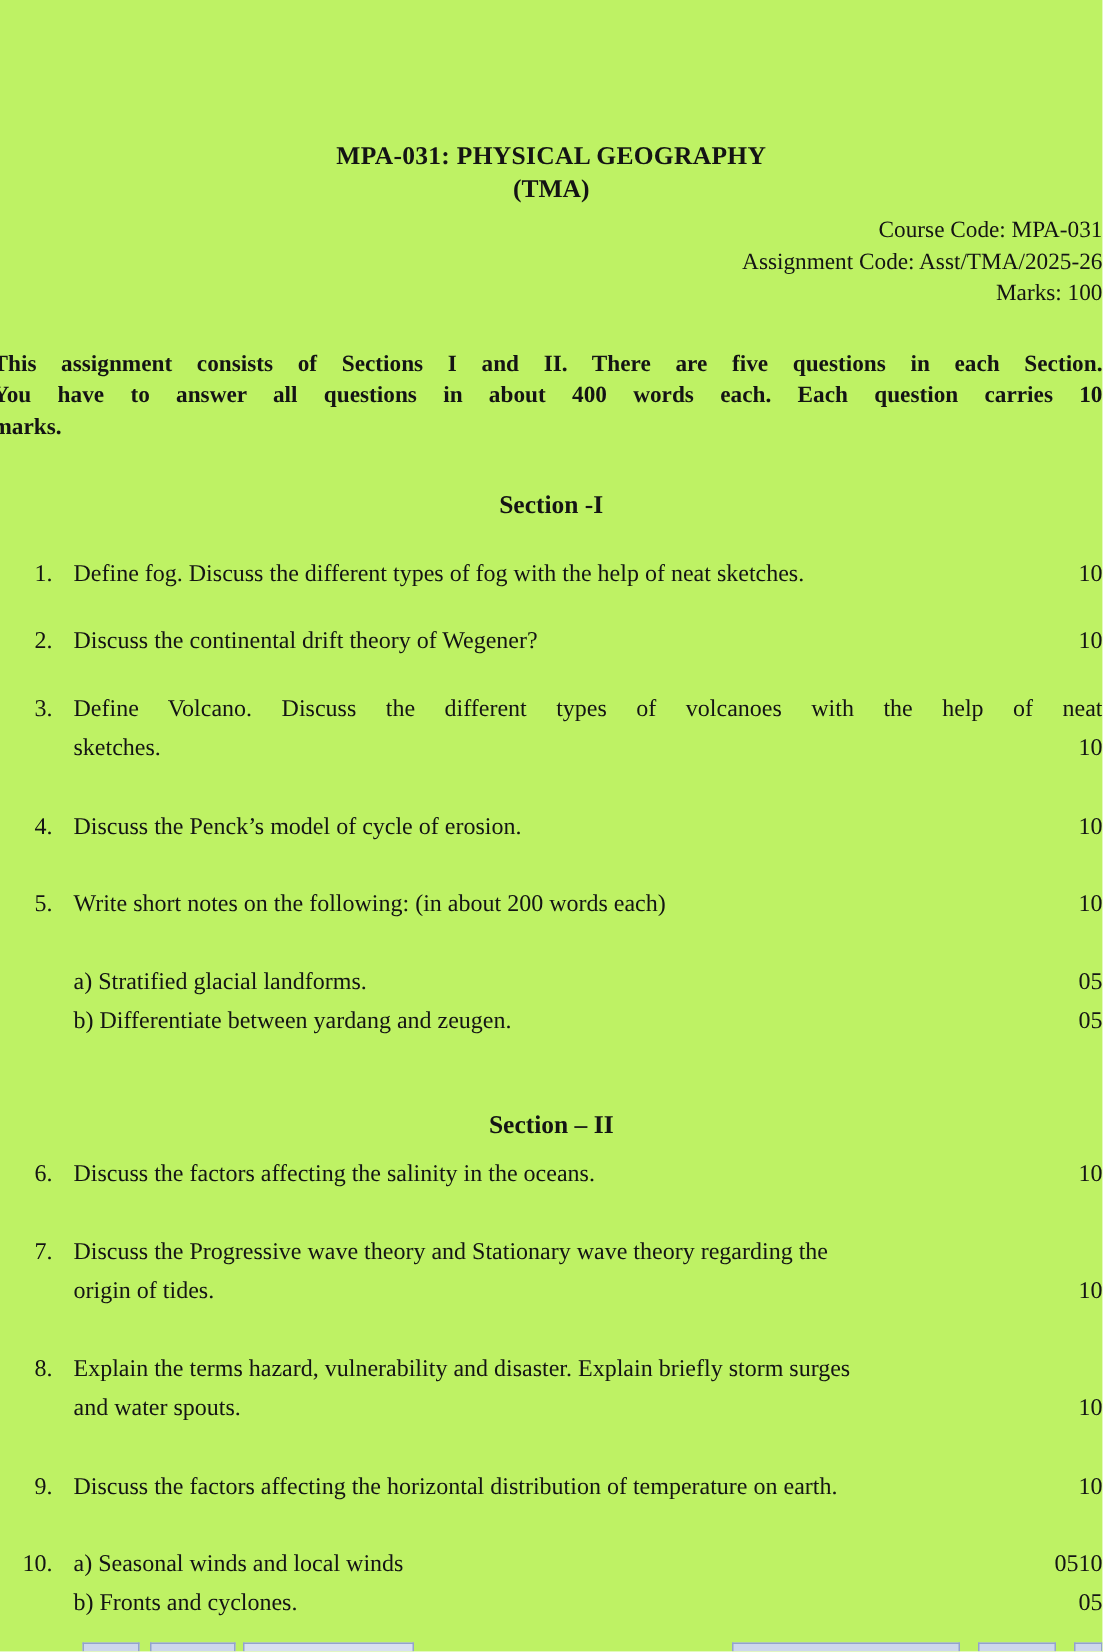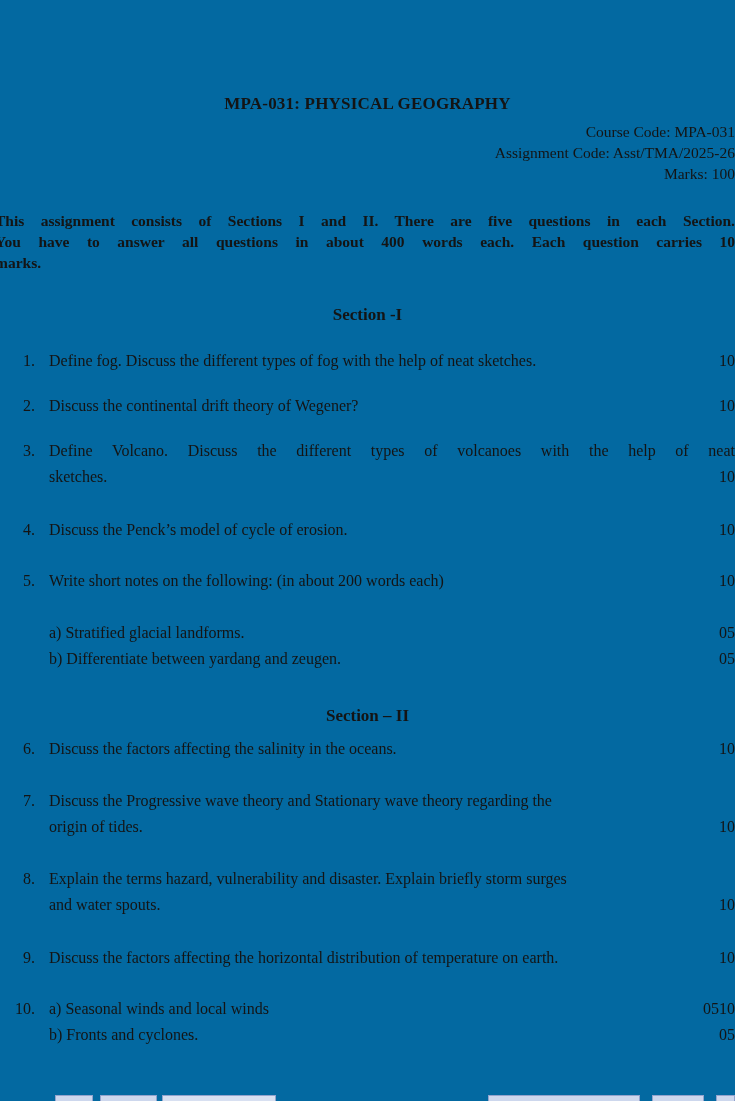--- a/index.html
+++ b/index.html
@@ -1,20 +1,20 @@
 <!DOCTYPE html>
 <html><head>
 <meta charset="utf-8">
 <style>
   * { margin:0; padding:0; box-sizing:border-box; }
   html,body { background:#ffffff; }
   .page {
     position:relative;
     width:735px; height:1101px;
-    background:#0369a1;
+    background:#bef264;
     overflow:hidden;
     font-family:"Liberation Serif","DejaVu Serif",serif;
     color:#141414;
     margin:0 auto;
   }
   .title {
     margin-top:93px;
     text-align:center;
     font-weight:bold;
     font-size:17px;
@@ -42,21 +42,21 @@
     line-height:21px;
   }
   .jline { text-align:justify; text-align-last:justify; }
   .sec-heading {
     text-align:center;
     font-weight:bold;
     font-size:17px;
     line-height:26px;
   }
   .sec1 { margin-top:29px; }
-  .sec2 { margin-top:31px; }
+  .sec2 { margin-top:43px; }
   .q {
     display:flex;
     font-size:16px;
     line-height:26px;
   }
   .qnum { width:35px; text-align:right; flex-shrink:0; }
   .qbody { flex:1; margin-left:14px; }
   .qline { position:relative; }
   .qline .marks { float:right; }
   .qline.just { text-align:justify; text-align-last:justify; }
@@ -82,20 +82,21 @@
   .s4 { left:488px; width:152px; }
   .s5 { left:652px; width:52px; }
   .s6 { left:716px; width:19px; }
 </style>
 </head>
 <body>
 
 <div class="page">
 
   <div class="title">MPA-031: PHYSICAL GEOGRAPHY</div>
+  <div class="subtitle">(TMA)</div>
 
   <div class="meta">
     <div>Course Code: MPA-031</div>
     <div>Assignment Code: Asst/TMA/2025-26</div>
     <div>Marks: 100</div>
   </div>
 
   <div class="instructions">
     <div class="jline">This assignment consists of Sections I and II. There are five questions in each Section.</div>
     <div class="jline">You have to answer all questions in about 400 words each. Each question carries 10</div>

